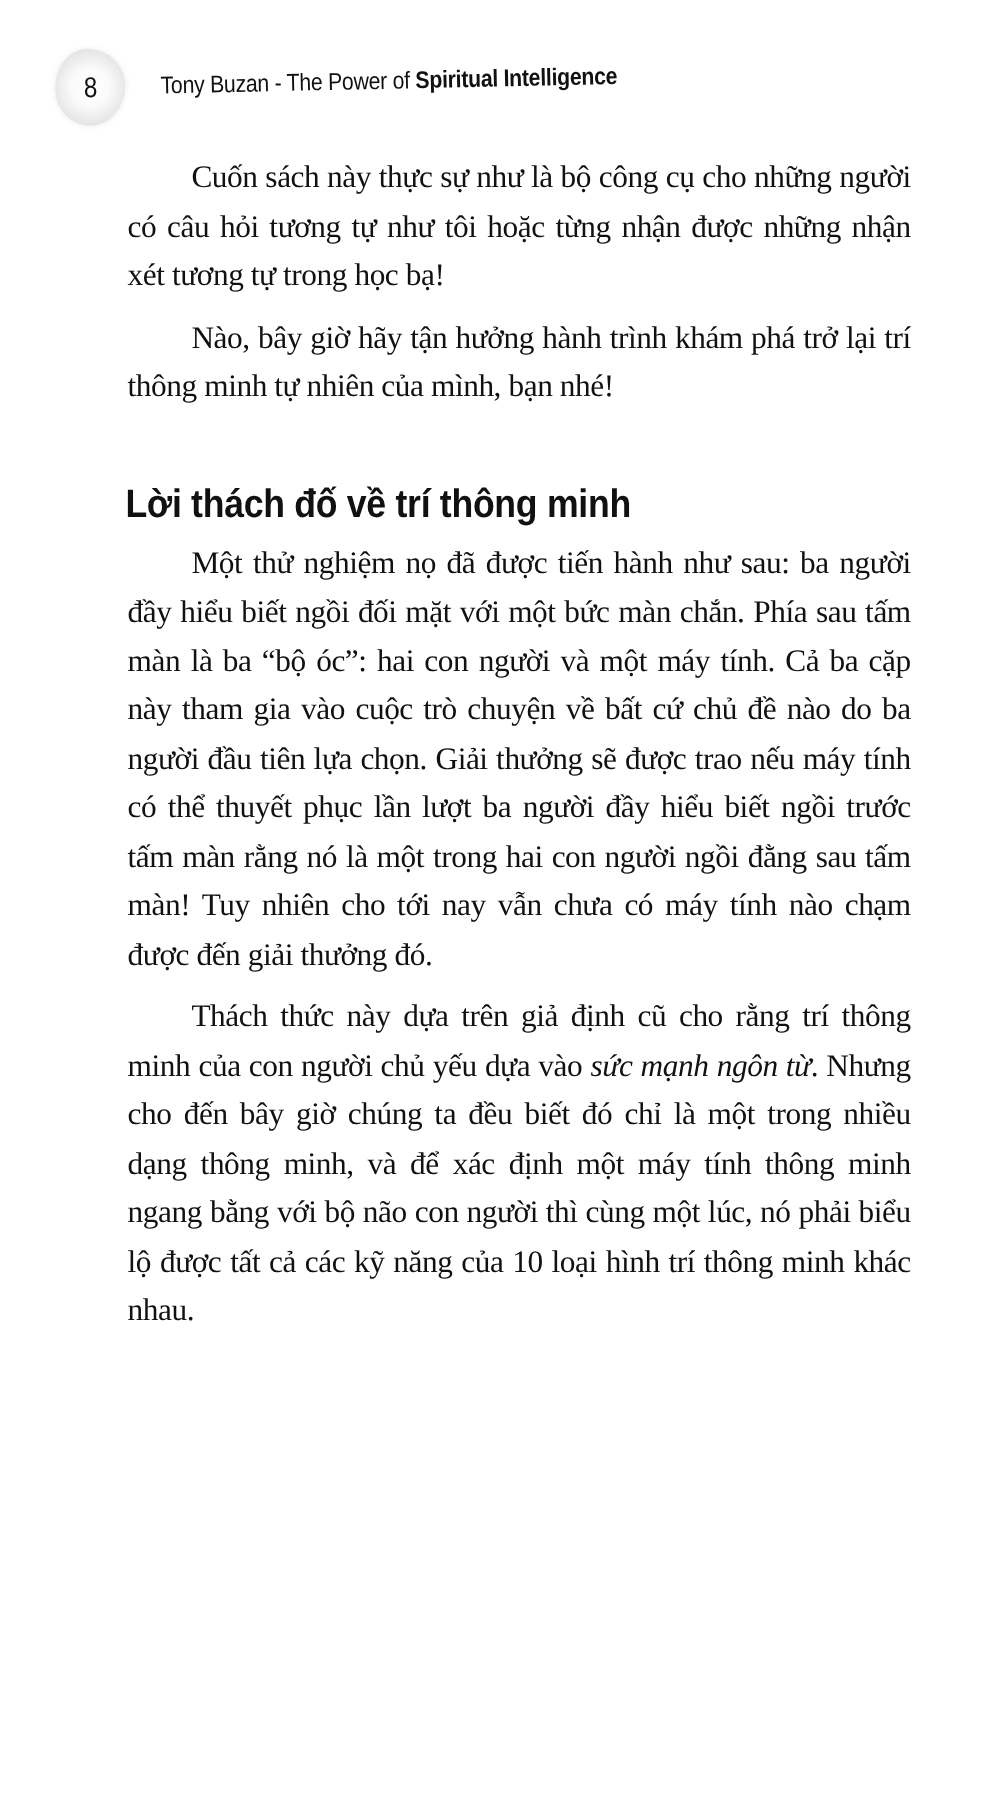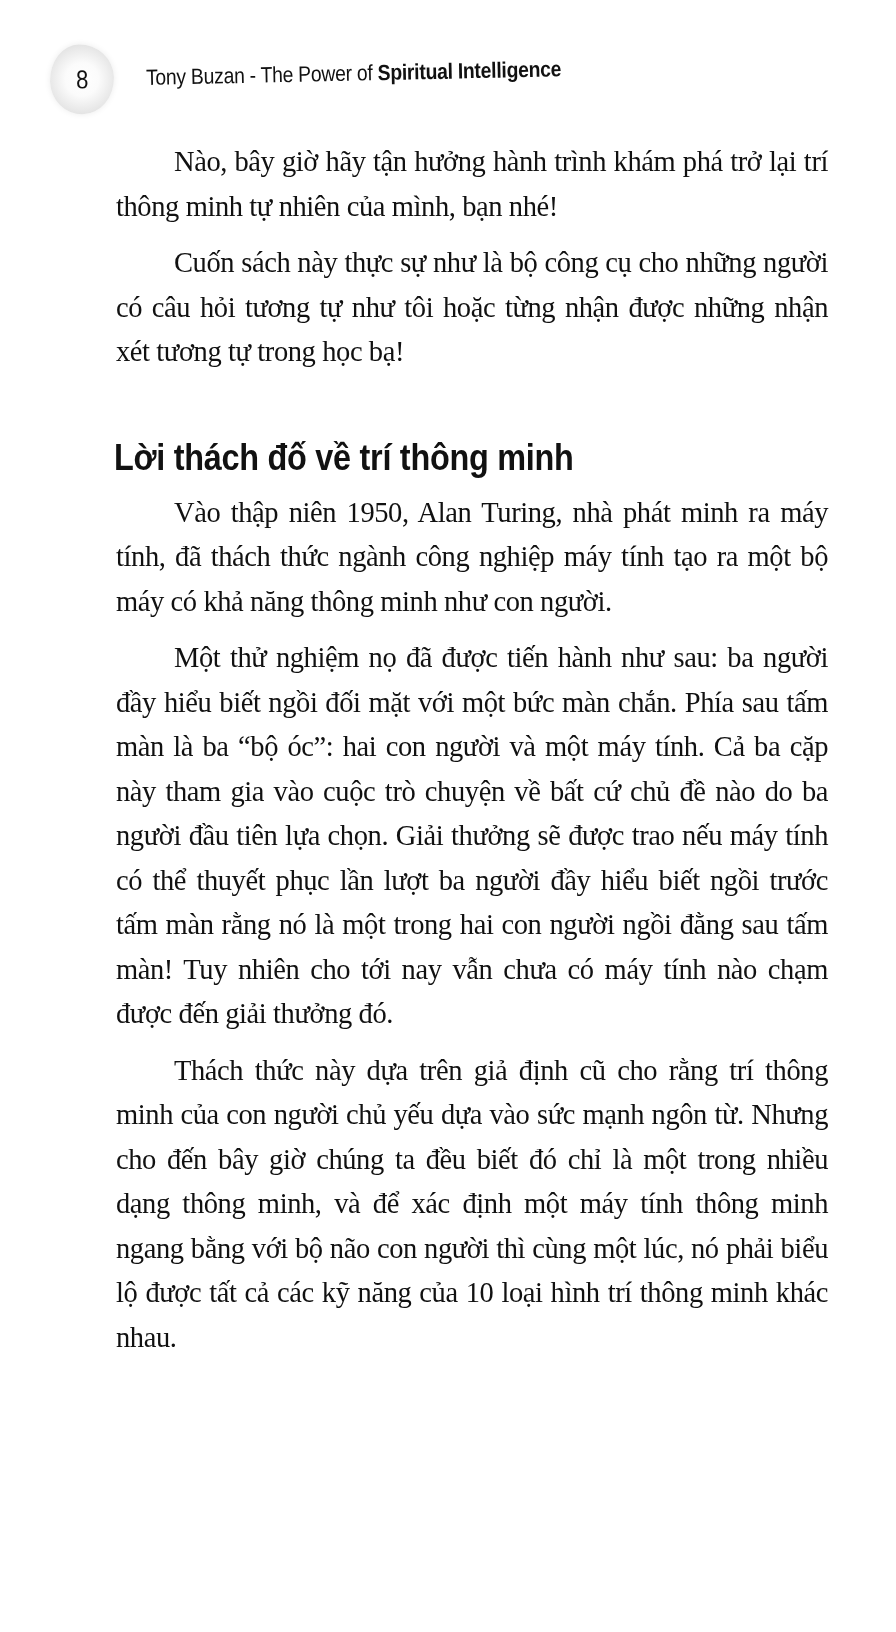--- a/index.html
+++ b/index.html
@@ -83,40 +83,40 @@
       font-weight: bold;
       font-size: 36px;
       line-height: 50px;
       margin: 58px 0 8px -2px;
       letter-spacing: -0.3px;
       transform: scaleX(0.9);
       transform-origin: left center;
       white-space: nowrap;
     }
     .italic {
+      font-style: italic;
     }
   </style>
 </head>
 <body>
 
 <div class="page">
 
   <div class="running-header">
     <div class="page-badge">
       <span class="page-number">8</span>
     </div>
     <div class="header-text">
       <span>Tony Buzan - The Power of </span><span class="bold">Spiritual Intelligence</span>
     </div>
   </div>
 
   <div class="content">
+    <p class="para">Cuốn sách này thực sự như là bộ công cụ cho những người có câu hỏi tương tự như tôi hoặc từng nhận được những nhận xét tương tự trong học bạ!</p>
     <p class="para">Nào, bây giờ hãy tận hưởng hành trình khám phá trở lại trí thông minh tự nhiên của mình, bạn nhé!</p>
-    <p class="para">Cuốn sách này thực sự như là bộ công cụ cho những người có câu hỏi tương tự như tôi hoặc từng nhận được những nhận xét tương tự trong học bạ!</p>
 
     <h2 class="section-title">Lời thách đố về trí thông minh</h2>
 
-    <p class="para">Vào thập niên 1950, Alan Turing, nhà phát minh ra máy tính, đã thách thức ngành công nghiệp máy tính tạo ra một bộ máy có khả năng thông minh như con người.</p>
     <p class="para">Một thử nghiệm nọ đã được tiến hành như sau: ba người đầy hiểu biết ngồi đối mặt với một bức màn chắn. Phía sau tấm màn là ba “bộ óc”: hai con người và một máy tính. Cả ba cặp này tham gia vào cuộc trò chuyện về bất cứ chủ đề nào do ba người đầu tiên lựa chọn. Giải thưởng sẽ được trao nếu máy tính có thể thuyết phục lần lượt ba người đầy hiểu biết ngồi trước tấm màn rằng nó là một trong hai con người ngồi đằng sau tấm màn! Tuy nhiên cho tới nay vẫn chưa có máy tính nào chạm được đến giải thưởng đó.</p>
     <p class="para"><span>Thách thức này dựa trên giả định cũ cho rằng trí thông minh của con người chủ yếu dựa vào </span><span class="italic">sức mạnh ngôn từ</span><span>. Nhưng cho đến bây giờ chúng ta đều biết đó chỉ là một trong nhiều dạng thông minh, và để xác định một máy tính thông minh ngang bằng với bộ não con người thì cùng một lúc, nó phải biểu lộ được tất cả các kỹ năng của 10 loại hình trí thông minh khác nhau.</span></p>
   </div>
 
 </div>
 
 </body></html>

